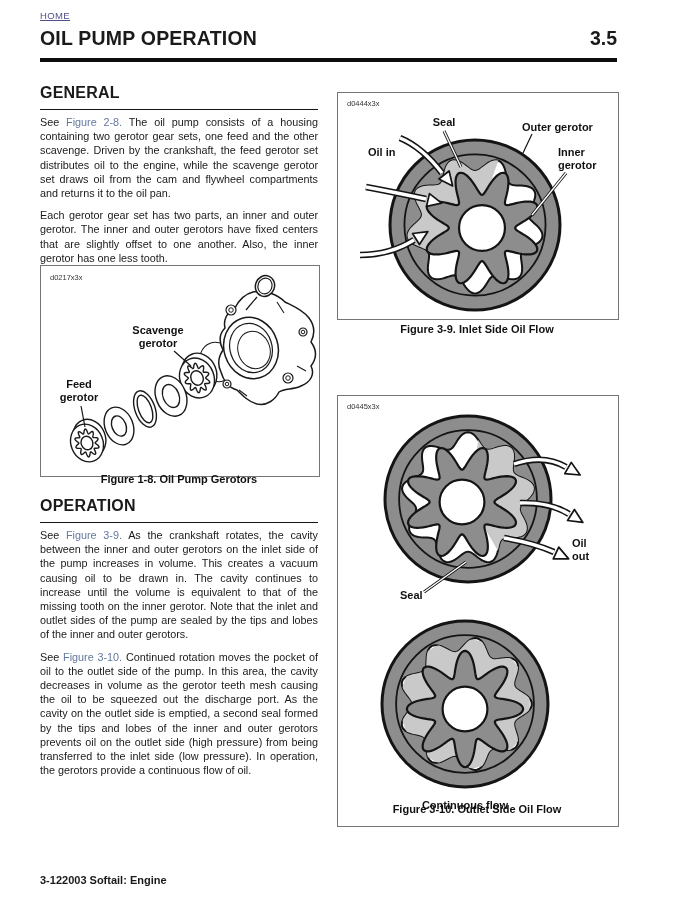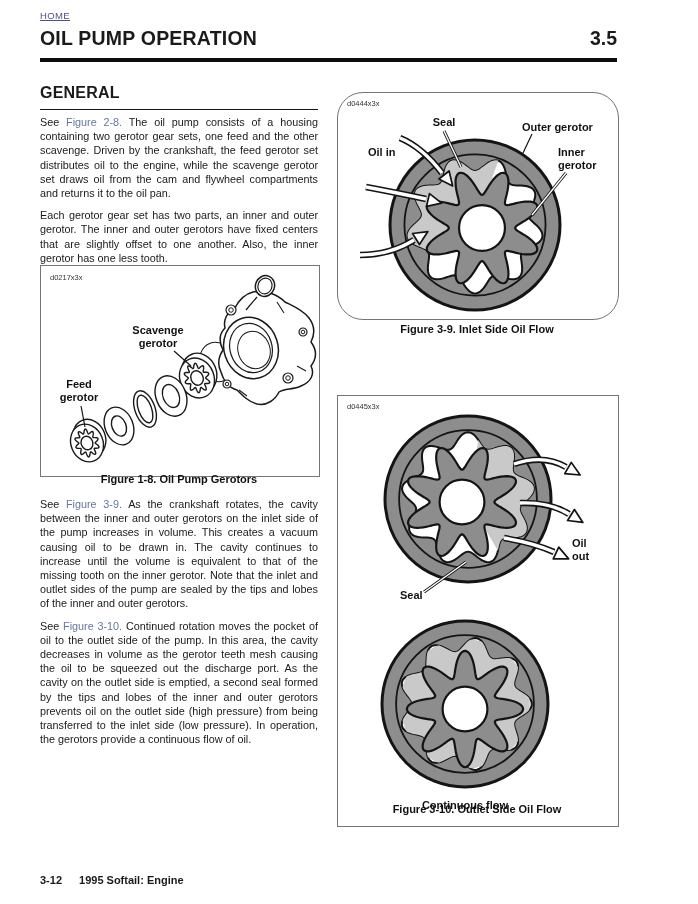--- a/index.html
+++ b/index.html
@@ -12,21 +12,21 @@
   .sec-num{font-size:19.5px;font-weight:bold;}
   .thick-rule{position:absolute;left:40px;top:58px;width:577px;height:4px;background:#0d0d0d;}
   .col{position:absolute;width:278px;left:40px;}
   .col h2{margin:0 0 5px 0;font-size:16px;font-weight:bold;letter-spacing:.2px;
           border-bottom:1.4px solid #141414;padding-bottom:7px;}
   .col p{margin:0 0 8px 0;font-size:10.8px;line-height:14.2px;text-align:justify;}
   .fig-link{color:var(--fig-link,#64789e);}
   .figbox{position:absolute;border:1px solid #757575;background:#fff;}
   .figbox svg{position:absolute;left:0;top:0;}
   .caption{position:absolute;font-size:11px;font-weight:bold;text-align:center;color:#111;}
-  .footer{position:absolute;left:40px;top:874px;font-size:11px;font-weight:bold;display:flex;gap:17px;}
+  .footer{position:absolute;left:40px;top:874px;font-size:11px;font-weight:bold;display:flex;}
   text{font-family:"Liberation Sans","DejaVu Sans",sans-serif;}
   .lbl{font-size:11px;font-weight:bold;fill:#111;}
   .code{font-size:7.5px;fill:#333;}
 </style>
 </head>
 <body>
 
 <div class="page">
 
   <a class="home">HOME</a>
@@ -87,25 +87,26 @@
       <text class="code" x="9" y="14">d0217x3x</text>
       <text class="lbl" x="117" y="68" text-anchor="middle">Scavenge</text>
       <text class="lbl" x="117" y="81" text-anchor="middle">gerotor</text>
       <text class="lbl" x="38" y="122" text-anchor="middle">Feed</text>
       <text class="lbl" x="38" y="135" text-anchor="middle">gerotor</text>
     </svg>
   </div>
   <div class="caption" style="left:40px;top:473px;width:278px;">Figure 1-8. Oil Pump Gerotors</div>
 
   <div class="col" style="top:497px;">
+    <h2>OPERATION</h2>
     <p><span>See </span><span class="fig-link">Figure 3-9.</span><span> As the crankshaft rotates, the cavity between the inner and outer gerotors on the inlet side of the pump increases in volume. This creates a vacuum causing oil to be drawn in. The cavity continues to increase until the volume is equivalent to that of the missing tooth on the inner gerotor. Note that the inlet and outlet sides of the pump are sealed by the tips and lobes of the inner and outer gerotors.</span></p>
     <p><span>See </span><span class="fig-link">Figure 3-10.</span><span> Continued rotation moves the pocket of oil to the outlet side of the pump. In this area, the cavity decreases in volume as the gerotor teeth mesh causing the oil to be squeezed out the discharge port. As the cavity on the outlet side is emptied, a second seal formed by the tips and lobes of the inner and outer gerotors prevents oil on the outlet side (high pressure) from being transferred to the inlet side (low pressure). In operation, the gerotors provide a continuous flow of oil.</span></p>
   </div>
 
-  <div class="figbox" style="left:337px;top:92px;width:280px;height:226px;border-radius:26px;">
+  <div class="figbox" style="left:337px;top:92px;width:280px;height:226px;">
     <svg id="svg39" width="278" height="224" viewBox="0 0 278 224">
       <g class="art">
           <circle cx="137" cy="132" r="85" fill="#8d8d8d" stroke="#141414" stroke-width="3"></circle>
           <circle cx="137" cy="132" r="70.55" fill="none" stroke="#141414" stroke-width="1.8"></circle>
           <path d="M198.20,132.00L199.87,133.65L201.39,135.37L202.69,137.17L203.68,139.01L204.29,140.86L204.49,142.69L204.26,144.47L203.58,146.15L202.50,147.72L201.05,149.16L199.30,150.45L197.33,151.60L195.22,152.62L193.08,153.53L190.99,154.36L189.03,155.16L187.28,155.98L185.79,156.86L184.61,157.85L183.74,158.99L183.19,160.31L182.93,161.83L182.91,163.55L183.08,165.48L183.36,167.57L183.68,169.80L183.97,172.11L184.14,174.44L184.13,176.73L183.89,178.89L183.37,180.86L182.55,182.59L181.42,184.01L180.01,185.11L178.32,185.85L176.41,186.24L174.32,186.30L172.12,186.08L169.86,185.62L167.60,185.00L165.40,184.30L163.30,183.61L161.33,183.00L159.51,182.57L157.87,182.37L156.37,182.47L155.02,182.90L153.79,183.67L152.63,184.77L151.52,186.18L150.41,187.84L149.26,189.68L148.05,191.62L146.75,193.56L145.35,195.42L143.84,197.09L142.23,198.49L140.54,199.54L138.79,200.20L137.00,200.43L135.21,200.20L133.46,199.54L131.77,198.49L130.16,197.09L128.65,195.42L127.25,193.56L125.95,191.62L124.74,189.68L123.59,187.84L122.48,186.18L121.37,184.77L120.21,183.67L118.98,182.90L117.63,182.47L116.13,182.37L114.49,182.57L112.67,183.00L110.70,183.61L108.60,184.30L106.40,185.00L104.14,185.62L101.88,186.08L99.68,186.30L97.59,186.24L95.68,185.85L93.99,185.11L92.58,184.01L91.45,182.59L90.63,180.86L90.11,178.89L89.87,176.73L89.86,174.44L90.03,172.11L90.32,169.80L90.64,167.57L90.92,165.48L91.09,163.55L91.07,161.83L90.81,160.31L90.26,158.99L89.39,157.85L88.21,156.86L86.72,155.98L84.97,155.16L83.01,154.36L80.92,153.53L78.78,152.62L76.67,151.60L74.70,150.45L72.95,149.16L71.50,147.72L70.42,146.15L69.74,144.47L69.51,142.69L69.71,140.86L70.32,139.01L71.31,137.17L72.61,135.37L74.13,133.65L75.80,132.00L77.51,130.44L79.16,128.97L80.67,127.57L81.95,126.21L82.94,124.88L83.60,123.54L83.91,122.16L83.86,120.70L83.48,119.15L82.82,117.48L81.94,115.69L80.92,113.78L79.84,111.76L78.81,109.66L77.90,107.52L77.21,105.38L76.80,103.29L76.73,101.29L77.04,99.45L77.74,97.79L78.83,96.35L80.27,95.16L82.04,94.22L84.05,93.53L86.25,93.06L88.56,92.77L90.89,92.62L93.18,92.54L95.35,92.47L97.34,92.34L99.11,92.08L100.65,91.63L101.93,90.94L102.98,89.98L103.81,88.74L104.46,87.22L104.99,85.43L105.45,83.42L105.90,81.26L106.40,79.00L106.99,76.73L107.73,74.55L108.63,72.53L109.73,70.75L111.03,69.29L112.51,68.20L114.17,67.52L115.96,67.26L117.87,67.41L119.84,67.95L121.83,68.82L123.81,69.95L125.74,71.27L127.60,72.67L129.37,74.06L131.05,75.36L132.63,76.47L134.13,77.31L135.58,77.84L137.00,78.03L138.42,77.84L139.87,77.31L141.37,76.47L142.95,75.36L144.63,74.06L146.40,72.67L148.26,71.27L150.19,69.95L152.17,68.82L154.16,67.95L156.13,67.41L158.04,67.26L159.83,67.52L161.49,68.20L162.97,69.29L164.27,70.75L165.37,72.53L166.27,74.55L167.01,76.73L167.60,79.00L168.10,81.26L168.55,83.42L169.01,85.43L169.54,87.22L170.19,88.74L171.02,89.98L172.07,90.94L173.35,91.63L174.89,92.08L176.66,92.34L178.65,92.47L180.82,92.54L183.11,92.62L185.44,92.77L187.75,93.06L189.95,93.53L191.96,94.22L193.73,95.16L195.17,96.35L196.26,97.79L196.96,99.45L197.27,101.29L197.20,103.29L196.79,105.38L196.10,107.52L195.19,109.66L194.16,111.76L193.08,113.78L192.06,115.69L191.18,117.48L190.52,119.15L190.14,120.70L190.09,122.16L190.40,123.54L191.06,124.88L192.05,126.21L193.33,127.57L194.84,128.97L196.49,130.44L198.20,132.00Z" fill="#ffffff" stroke="#141414" stroke-width="2"></path>
           <clipPath id="cp39">
             <path d="M198.20,132.00L199.87,133.65L201.39,135.37L202.69,137.17L203.68,139.01L204.29,140.86L204.49,142.69L204.26,144.47L203.58,146.15L202.50,147.72L201.05,149.16L199.30,150.45L197.33,151.60L195.22,152.62L193.08,153.53L190.99,154.36L189.03,155.16L187.28,155.98L185.79,156.86L184.61,157.85L183.74,158.99L183.19,160.31L182.93,161.83L182.91,163.55L183.08,165.48L183.36,167.57L183.68,169.80L183.97,172.11L184.14,174.44L184.13,176.73L183.89,178.89L183.37,180.86L182.55,182.59L181.42,184.01L180.01,185.11L178.32,185.85L176.41,186.24L174.32,186.30L172.12,186.08L169.86,185.62L167.60,185.00L165.40,184.30L163.30,183.61L161.33,183.00L159.51,182.57L157.87,182.37L156.37,182.47L155.02,182.90L153.79,183.67L152.63,184.77L151.52,186.18L150.41,187.84L149.26,189.68L148.05,191.62L146.75,193.56L145.35,195.42L143.84,197.09L142.23,198.49L140.54,199.54L138.79,200.20L137.00,200.43L135.21,200.20L133.46,199.54L131.77,198.49L130.16,197.09L128.65,195.42L127.25,193.56L125.95,191.62L124.74,189.68L123.59,187.84L122.48,186.18L121.37,184.77L120.21,183.67L118.98,182.90L117.63,182.47L116.13,182.37L114.49,182.57L112.67,183.00L110.70,183.61L108.60,184.30L106.40,185.00L104.14,185.62L101.88,186.08L99.68,186.30L97.59,186.24L95.68,185.85L93.99,185.11L92.58,184.01L91.45,182.59L90.63,180.86L90.11,178.89L89.87,176.73L89.86,174.44L90.03,172.11L90.32,169.80L90.64,167.57L90.92,165.48L91.09,163.55L91.07,161.83L90.81,160.31L90.26,158.99L89.39,157.85L88.21,156.86L86.72,155.98L84.97,155.16L83.01,154.36L80.92,153.53L78.78,152.62L76.67,151.60L74.70,150.45L72.95,149.16L71.50,147.72L70.42,146.15L69.74,144.47L69.51,142.69L69.71,140.86L70.32,139.01L71.31,137.17L72.61,135.37L74.13,133.65L75.80,132.00L77.51,130.44L79.16,128.97L80.67,127.57L81.95,126.21L82.94,124.88L83.60,123.54L83.91,122.16L83.86,120.70L83.48,119.15L82.82,117.48L81.94,115.69L80.92,113.78L79.84,111.76L78.81,109.66L77.90,107.52L77.21,105.38L76.80,103.29L76.73,101.29L77.04,99.45L77.74,97.79L78.83,96.35L80.27,95.16L82.04,94.22L84.05,93.53L86.25,93.06L88.56,92.77L90.89,92.62L93.18,92.54L95.35,92.47L97.34,92.34L99.11,92.08L100.65,91.63L101.93,90.94L102.98,89.98L103.81,88.74L104.46,87.22L104.99,85.43L105.45,83.42L105.90,81.26L106.40,79.00L106.99,76.73L107.73,74.55L108.63,72.53L109.73,70.75L111.03,69.29L112.51,68.20L114.17,67.52L115.96,67.26L117.87,67.41L119.84,67.95L121.83,68.82L123.81,69.95L125.74,71.27L127.60,72.67L129.37,74.06L131.05,75.36L132.63,76.47L134.13,77.31L135.58,77.84L137.00,78.03L138.42,77.84L139.87,77.31L141.37,76.47L142.95,75.36L144.63,74.06L146.40,72.67L148.26,71.27L150.19,69.95L152.17,68.82L154.16,67.95L156.13,67.41L158.04,67.26L159.83,67.52L161.49,68.20L162.97,69.29L164.27,70.75L165.37,72.53L166.27,74.55L167.01,76.73L167.60,79.00L168.10,81.26L168.55,83.42L169.01,85.43L169.54,87.22L170.19,88.74L171.02,89.98L172.07,90.94L173.35,91.63L174.89,92.08L176.66,92.34L178.65,92.47L180.82,92.54L183.11,92.62L185.44,92.77L187.75,93.06L189.95,93.53L191.96,94.22L193.73,95.16L195.17,96.35L196.26,97.79L196.96,99.45L197.27,101.29L197.20,103.29L196.79,105.38L196.10,107.52L195.19,109.66L194.16,111.76L193.08,113.78L192.06,115.69L191.18,117.48L190.52,119.15L190.14,120.70L190.09,122.16L190.40,123.54L191.06,124.88L192.05,126.21L193.33,127.57L194.84,128.97L196.49,130.44L198.20,132.00Z"></path>
           </clipPath>
           <path d="M 137 132 L 63.3878406783227 174.5 A 85 85 0 0 1 166.07171218268178 52.12612723319778 Z" fill="#c9c9c9" clip-path="url(#cp39)"></path>
           <path d="M177.15,135.00L177.43,135.88L178.24,136.79L179.56,137.80L181.30,138.92L183.40,140.19L185.73,141.61L188.20,143.19L190.66,144.92L193.00,146.76L195.11,148.69L196.87,150.66L198.19,152.61L199.01,154.48L199.28,156.22L198.97,157.77L198.09,159.08L196.68,160.13L194.77,160.87L192.46,161.31L189.82,161.46L186.97,161.33L184.01,160.98L181.04,160.46L178.18,159.84L175.53,159.19L173.15,158.61L171.12,158.16L169.48,157.94L168.25,158.02L167.44,158.44L167.02,159.25L166.94,160.48L167.16,162.12L167.61,164.15L168.19,166.53L168.84,169.18L169.46,172.04L169.98,175.01L170.33,177.97L170.46,180.82L170.31,183.46L169.87,185.77L169.13,187.68L168.08,189.09L166.77,189.97L165.22,190.28L163.48,190.01L161.61,189.19L159.66,187.87L157.69,186.11L155.76,184.00L153.92,181.66L152.19,179.20L150.61,176.73L149.19,174.40L147.92,172.30L146.80,170.56L145.79,169.24L144.88,168.43L144.00,168.15L143.12,168.43L142.21,169.24L141.20,170.56L140.08,172.30L138.81,174.40L137.39,176.73L135.81,179.20L134.08,181.66L132.24,184.00L130.31,186.11L128.34,187.87L126.39,189.19L124.52,190.01L122.78,190.28L121.23,189.97L119.92,189.09L118.87,187.68L118.13,185.77L117.69,183.46L117.54,180.82L117.67,177.97L118.02,175.01L118.54,172.04L119.16,169.18L119.81,166.53L120.39,164.15L120.84,162.12L121.06,160.48L120.98,159.25L120.56,158.44L119.75,158.02L118.52,157.94L116.88,158.16L114.85,158.61L112.47,159.19L109.82,159.84L106.96,160.46L103.99,160.98L101.03,161.33L98.18,161.46L95.54,161.31L93.23,160.87L91.32,160.13L89.91,159.08L89.03,157.77L88.72,156.22L88.99,154.48L89.81,152.61L91.13,150.66L92.89,148.69L95.00,146.76L97.34,144.92L99.80,143.19L102.27,141.61L104.60,140.19L106.70,138.92L108.44,137.80L109.76,136.79L110.57,135.88L110.85,135.00L110.57,134.12L109.76,133.21L108.44,132.20L106.70,131.08L104.60,129.81L102.27,128.39L99.80,126.81L97.34,125.08L95.00,123.24L92.89,121.31L91.13,119.34L89.81,117.39L88.99,115.52L88.72,113.78L89.03,112.23L89.91,110.92L91.32,109.87L93.23,109.13L95.54,108.69L98.18,108.54L101.03,108.67L103.99,109.02L106.96,109.54L109.82,110.16L112.47,110.81L114.85,111.39L116.88,111.84L118.52,112.06L119.75,111.98L120.56,111.56L120.98,110.75L121.06,109.52L120.84,107.88L120.39,105.85L119.81,103.47L119.16,100.82L118.54,97.96L118.02,94.99L117.67,92.03L117.54,89.18L117.69,86.54L118.13,84.23L118.87,82.32L119.92,80.91L121.23,80.03L122.78,79.72L124.52,79.99L126.39,80.81L128.34,82.13L130.31,83.89L132.24,86.00L134.08,88.34L135.81,90.80L137.39,93.27L138.81,95.60L140.08,97.70L141.20,99.44L142.21,100.76L143.12,101.57L144.00,101.85L144.88,101.57L145.79,100.76L146.80,99.44L147.92,97.70L149.19,95.60L150.61,93.27L152.19,90.80L153.92,88.34L155.76,86.00L157.69,83.89L159.66,82.13L161.61,80.81L163.48,79.99L165.22,79.72L166.77,80.03L168.08,80.91L169.13,82.32L169.87,84.23L170.31,86.54L170.46,89.18L170.33,92.03L169.98,94.99L169.46,97.96L168.84,100.82L168.19,103.47L167.61,105.85L167.16,107.88L166.94,109.52L167.02,110.75L167.44,111.56L168.25,111.98L169.48,112.06L171.12,111.84L173.15,111.39L175.53,110.81L178.18,110.16L181.04,109.54L184.01,109.02L186.97,108.67L189.82,108.54L192.46,108.69L194.77,109.13L196.68,109.87L198.09,110.92L198.97,112.23L199.28,113.78L199.01,115.52L198.19,117.39L196.87,119.34L195.11,121.31L193.00,123.24L190.66,125.08L188.20,126.81L185.73,128.39L183.40,129.81L181.30,131.08L179.56,132.20L178.24,133.21L177.43,134.12L177.15,135.00Z" fill="#8d8d8d" stroke="#141414" stroke-width="2.2" stroke-linejoin="round"></path>
@@ -172,16 +173,16 @@
       <text class="lbl" x="234" y="151">Oil</text>
       <text class="lbl" x="234" y="164">out</text>
       <text class="lbl" x="62" y="203">Seal</text>
       <text class="lbl" x="127" y="413" text-anchor="middle">Continuous flow</text>
     </svg>
   </div>
   <div class="caption" style="left:337px;top:803px;width:280px;">Figure 3-10. Outlet Side Oil Flow</div>
 
   <div class="footer">
     <span>3-12</span>
-    <span>1995 Softail: Engine</span>
+    <span>2003 Softail: Engine</span>
   </div>
 
 </div>
 
 </body></html>

